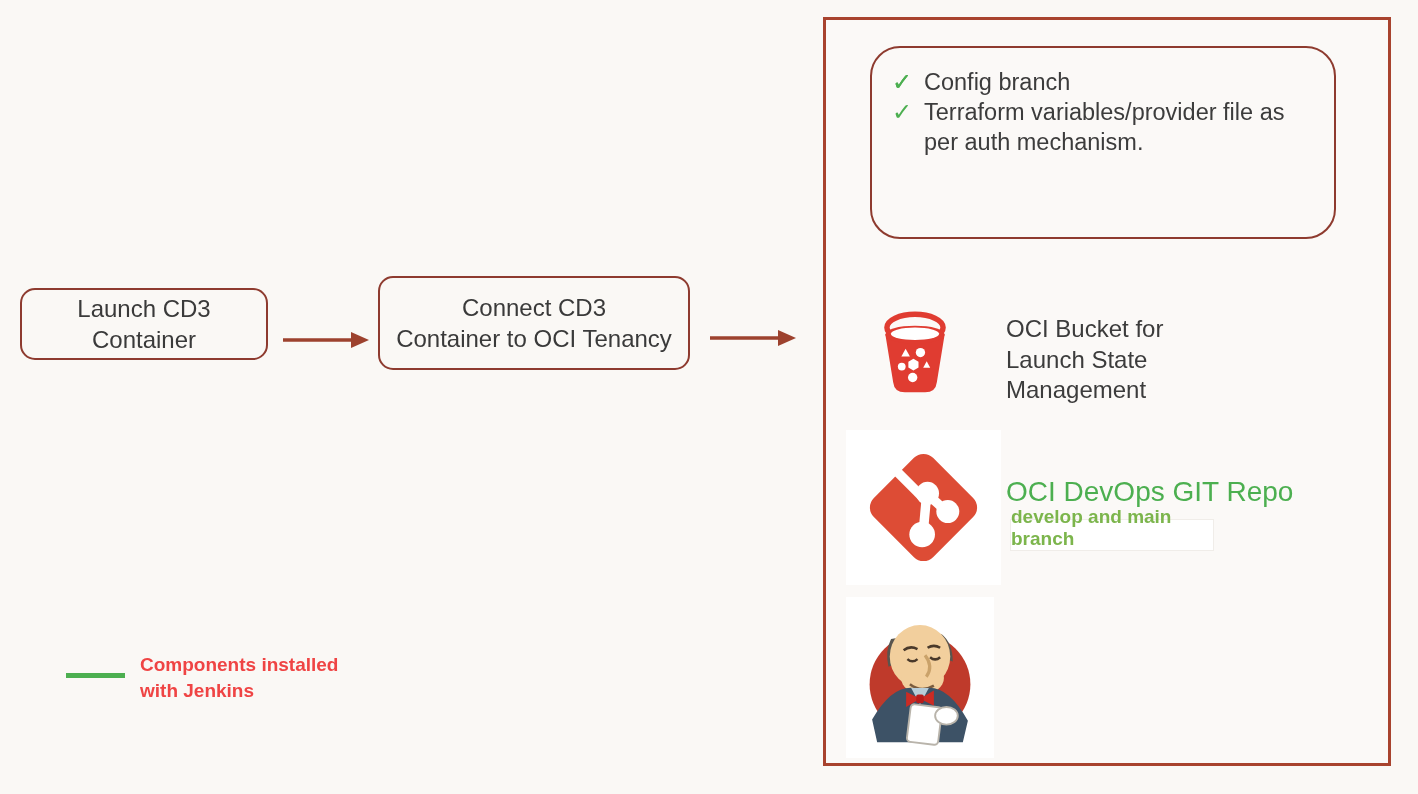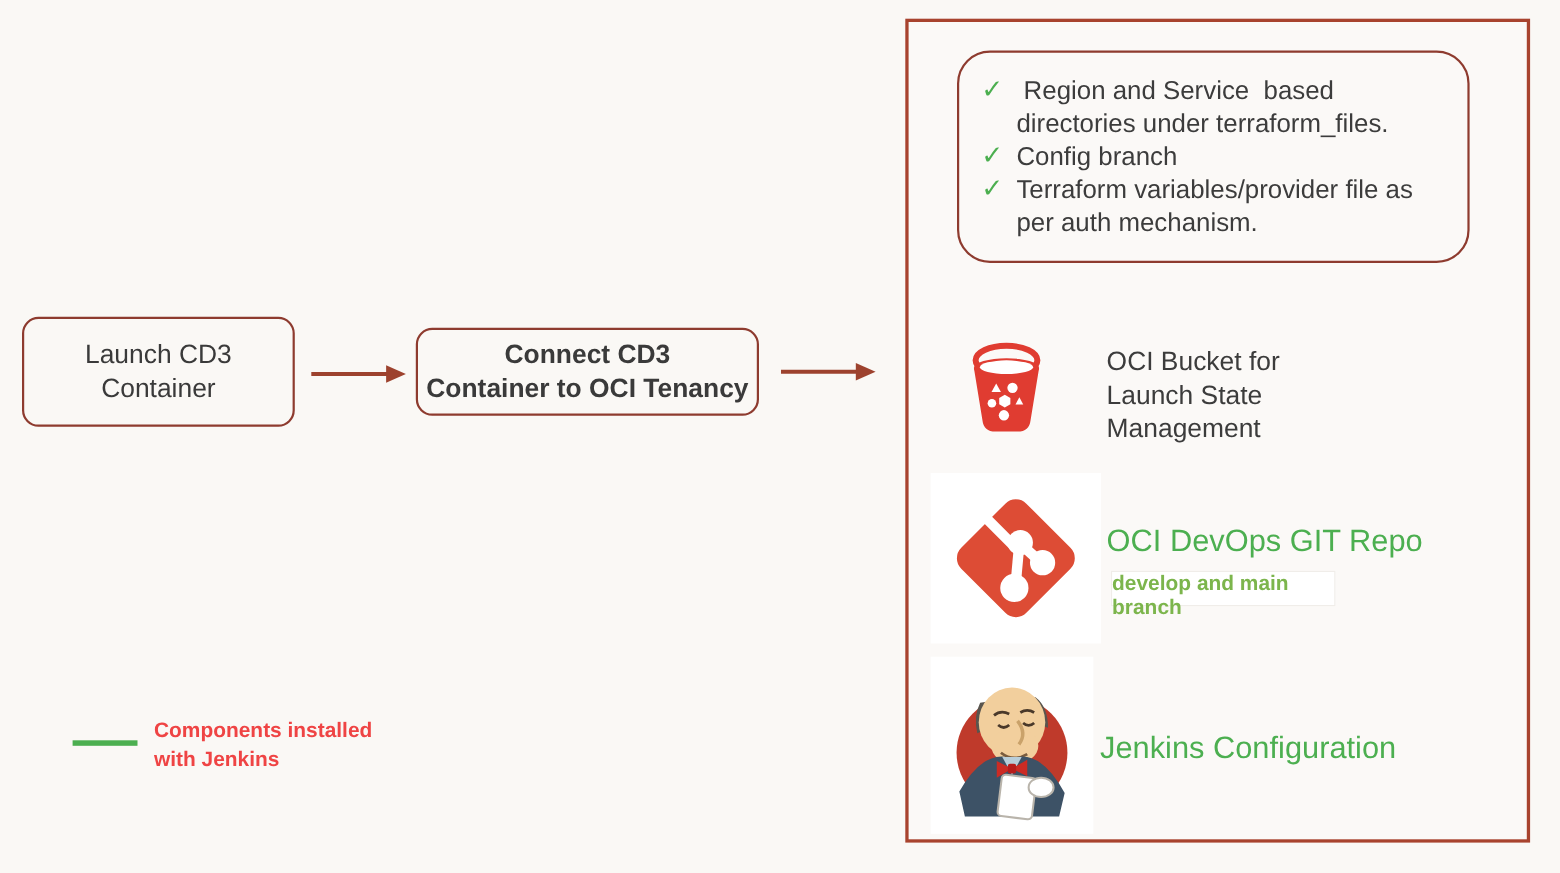--- a/index.html
+++ b/index.html
@@ -20,22 +20,22 @@
     display: flex;
     align-items: center;
     justify-content: center;
     text-align: center;
     font-size: 24px;
     line-height: 31px;
     color: #3a3a3a;
     white-space: pre-line;
     background: #faf8f5;
   }
-  #box-launch  { left: 20px;  top: 288px; width: 248px; height: 100px; }
-  #box-connect { left: 378px; top: 298px; width: 312px; height: 80px; font-weight: bold; }
+  #box-launch  { left: 20px;  top: 288px; width: 248px; height: 72px; }
+  #box-connect { left: 378px; top: 276px; width: 312px; height: 94px; }
 
   .flow-arrow { position: absolute; width: 90px; height: 28px; }
   #arrow-1 { left: 281px; top: 326px; }
   #arrow-2 { left: 708px; top: 324px; }
 
   
   #panel {
     position: absolute;
     left: 823px; top: 17px;
     width: 568px; height: 749px;
@@ -87,21 +87,21 @@
   #git-icon { width: 135px; height: 135px; }
   #git-title {
     position: absolute; left: 180px; top: 456px;
     font-size: 28px; color: #4caf50;
   }
   #git-subtitle {
     position: absolute; left: 184px; top: 499px;
     width: 204px; height: 32px;
     background: #ffffff;
     border: 1px solid #f0ede9;
-    display: flex; align-items: flex-start; justify-content: center;
+    display: flex; align-items: flex-end; justify-content: center;
     font-size: 19px; font-weight: bold; color: #7cb54c;
   }
 
   
   #jenkins-tile {
     position: absolute; left: 20px; top: 577px;
     width: 148px; height: 161px;
     background: #ffffff;
     display: flex; align-items: center; justify-content: center;
   }
@@ -145,22 +145,20 @@
 <svg class="flow-arrow" id="arrow-2" viewBox="0 0 90 28">
   <line x1="2" y1="14" x2="72" y2="14" stroke="#9d422e" stroke-width="3.5"></line>
   <polygon points="70,6 88,14 70,22" fill="#9d422e"></polygon>
 </svg>
 
 <div id="panel">
 
   <div id="checklist-box">
     <div class="check-item">
       <span class="check-icon">✓</span>
-      <span class="check-text"> Region and Service  based
-directories under terraform_files.</span>
     </div>
     <div class="check-item">
       <span class="check-icon">✓</span>
       <span class="check-text">Config branch</span>
     </div>
     <div class="check-item">
       <span class="check-icon">✓</span>
       <span class="check-text">Terraform variables/provider file as
 per auth mechanism.</span>
     </div>
@@ -215,19 +213,18 @@
       <polygon points="43,63 50,76 57,63" fill="#b8cdd9"></polygon>
       <polygon points="39,66 50,71.5 39,78" fill="#cc2b24"></polygon>
       <polygon points="61,65 50,71.5 61,77" fill="#cc2b24"></polygon>
       <rect x="47" y="68" width="6" height="7" rx="1.5" fill="#b71c1c"></rect>
       <g transform="rotate(7 54 92)">
         <rect x="41" y="77" width="25" height="30" rx="3" fill="#ffffff" stroke="#b9b4ab" stroke-width="1.5"></rect>
       </g>
       <ellipse cx="71" cy="85" rx="9" ry="7" fill="#ffffff" stroke="#b9b4ab" stroke-width="1.5"></ellipse>
     </svg>
   </div>
-  <div id="jenkins-title">Jenkins Configuration</div>
 
 </div>
 
 <div id="legend-line"></div>
 <div id="legend-label">Components installed
 with Jenkins</div>
 
 </body></html>

